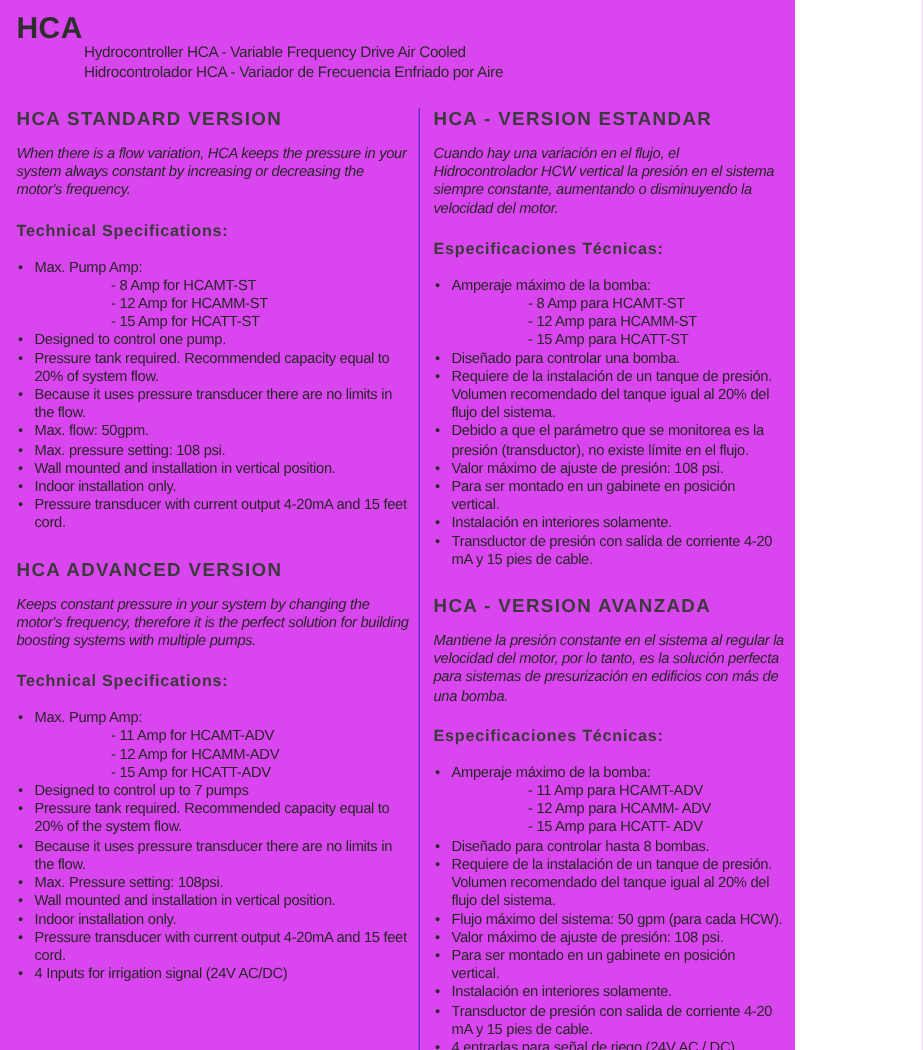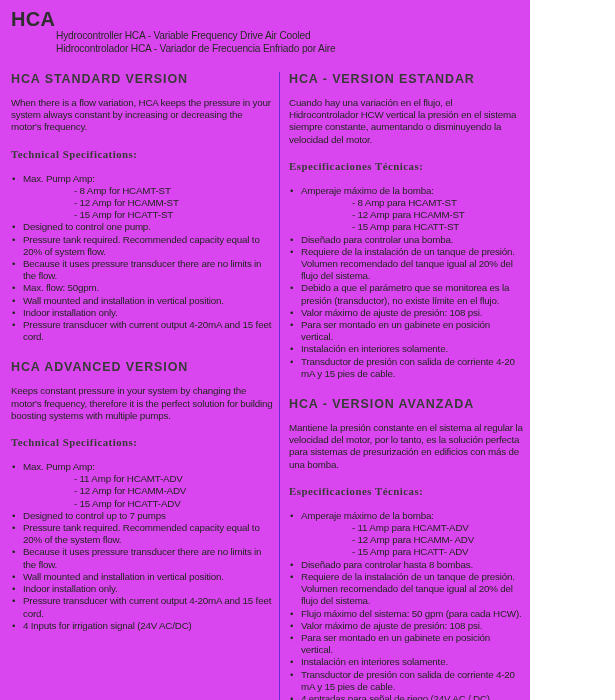--- a/index.html
+++ b/index.html
@@ -57,29 +57,29 @@
     font-weight: bold;
     letter-spacing: 0.9px;
     color: #3a3a3a;
     margin: 0 0 11px 0;
     line-height: 14px;
   }
   .section + .section { margin-top: 17px; }
   .intro {
     margin: 0 0 14px 0;
     white-space: pre-line;
+    font-style: italic;
   }
   .specs-heading {
     font-size: 10.8px;
     font-weight: bold;
     letter-spacing: 0.5px;
     color: #3a3a3a;
     margin: 0 0 13px 0;
     line-height: 12px;
-    font-family: Liberation Serif, serif;
   }
 
   
   .bullet {
     position: relative;
     padding-left: 12px;
   }
   .bullet::before {
     content: "\2022";
     position: absolute;
@@ -109,38 +109,40 @@
         <div class="specs-heading">Technical Specifications:</div>
         <div class="bullet-list">
             <div class="bullet">Max. Pump Amp:</div>
             <div class="subitem">- 8 Amp for HCAMT-ST</div>
             <div class="subitem">- 12 Amp for HCAMM-ST</div>
             <div class="subitem">- 15 Amp for HCATT-ST</div>
             <div class="bullet">Designed to control one pump.</div>
             <div class="bullet">Pressure tank required. Recommended capacity equal to 20% of system flow.</div>
             <div class="bullet">Because it uses pressure transducer there are no limits in the flow.</div>
             <div class="bullet">Max. flow: 50gpm.</div>
+            <div class="bullet">Max. pressure setting: 108 psi.</div>
             <div class="bullet">Wall mounted and installation in vertical position.</div>
             <div class="bullet">Indoor installation only.</div>
             <div class="bullet">Pressure transducer with current output 4-20mA and 15 feet cord.</div>
           </div>
       </div>
 
       <div class="section">
         <div class="section-heading">HCA ADVANCED VERSION</div>
         <p class="intro">Keeps constant pressure in your system by changing the motor's frequency, therefore it is the perfect solution for building boosting systems with multiple pumps.</p>
         <div class="specs-heading">Technical Specifications:</div>
         <div class="bullet-list">
             <div class="bullet">Max. Pump Amp:</div>
             <div class="subitem">- 11 Amp for HCAMT-ADV</div>
             <div class="subitem">- 12 Amp for HCAMM-ADV</div>
             <div class="subitem">- 15 Amp for HCATT-ADV</div>
             <div class="bullet">Designed to control up to 7 pumps</div>
             <div class="bullet">Pressure tank required. Recommended capacity equal to 20% of the system flow.</div>
             <div class="bullet">Because it uses pressure transducer there are no limits in the flow.</div>
+            <div class="bullet">Max. Pressure setting: 108psi.</div>
             <div class="bullet">Wall mounted and installation in vertical position.</div>
             <div class="bullet">Indoor installation only.</div>
             <div class="bullet">Pressure transducer with current output 4-20mA and 15 feet cord.</div>
             <div class="bullet">4 Inputs for irrigation signal (24V AC/DC)</div>
           </div>
       </div>
 
     </div>
 
     <div class="col col-right">

